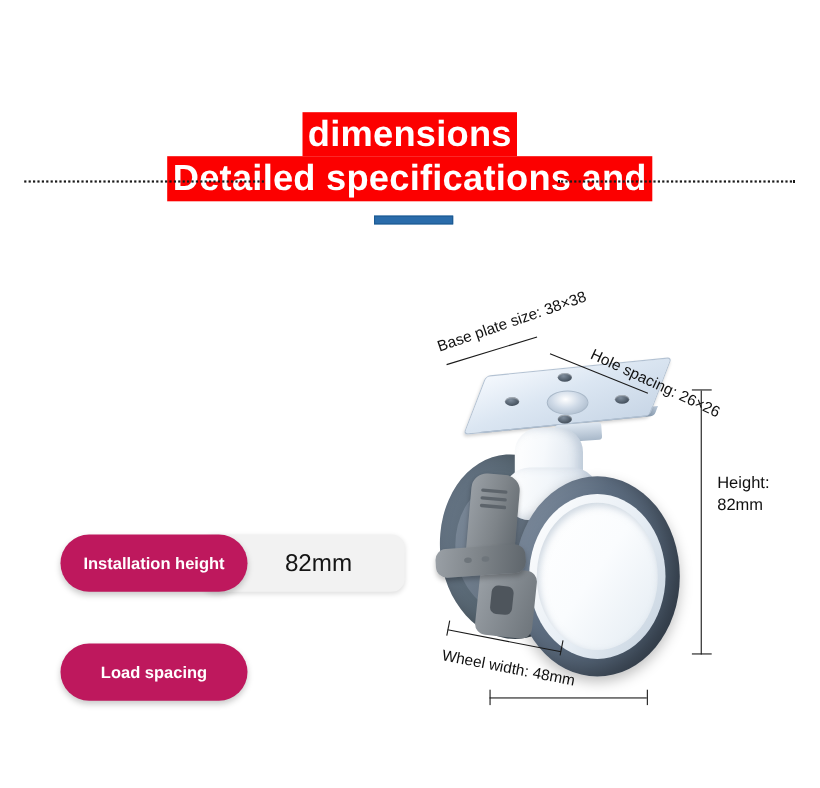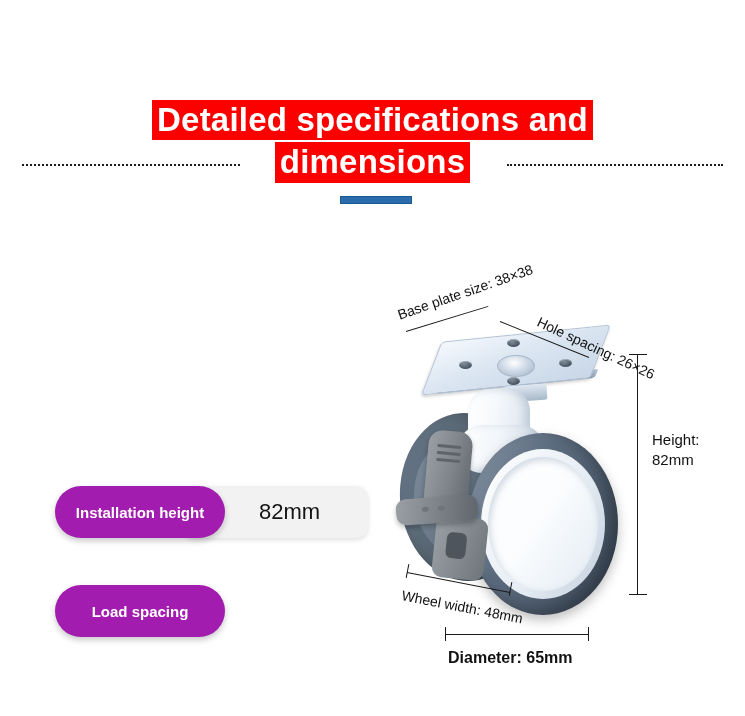--- a/index.html
+++ b/index.html
@@ -92,21 +92,21 @@
     font-weight: normal;
     color: #151515;
     white-space: nowrap;
   }
   .spec-label-pill {
     position: absolute;
     left: 0;
     top: 0;
     width: 170px;
     height: 52px;
-    background: #a21caf;
+    background: #be185d;
     border-radius: 26px;
     box-shadow: 0 3px 6px rgba(0,0,0,0.22);
     display: flex;
     align-items: center;
     justify-content: center;
   }
   .spec-label-text {
     font-size: 15px;
     font-weight: bold;
     color: #ffffff;
@@ -428,25 +428,25 @@
     color: #111111;
     white-space: nowrap;
   }
 </style>
 </head>
 <body>
 
 <div id="header">
 
   <div id="title-block">
+    <div id="title-line-2-wrap">
+      <span class="title-line">dimensions</span>
+    </div>
     <div>
       <span class="title-line">Detailed specifications and</span>
-    </div>
-    <div id="title-line-2-wrap">
-      <span class="title-line">dimensions</span>
     </div>
   </div>
 
   <div class="deco-dash" id="deco-dash-left"></div>
   <div class="deco-dash" id="deco-dash-right"></div>
   <div id="title-underline"></div>
 
 </div>
 
 <div class="spec-row" id="spec-row-0">
@@ -517,15 +517,14 @@
   </div>
 
   <div class="dim-line-h" id="dim-wheelwidth-line"></div>
   <div class="dim-cap-v" id="dim-wheelwidth-cap-l"></div>
   <div class="dim-cap-v" id="dim-wheelwidth-cap-r"></div>
   <div id="label-wheelwidth">Wheel width: 48mm</div>
 
   <div class="dim-line-h" id="dim-diameter-line"></div>
   <div class="dim-cap-v" id="dim-diameter-cap-l"></div>
   <div class="dim-cap-v" id="dim-diameter-cap-r"></div>
-  <div id="label-diameter">Diameter: 65mm</div>
 
 </div>
 
 </body></html>

